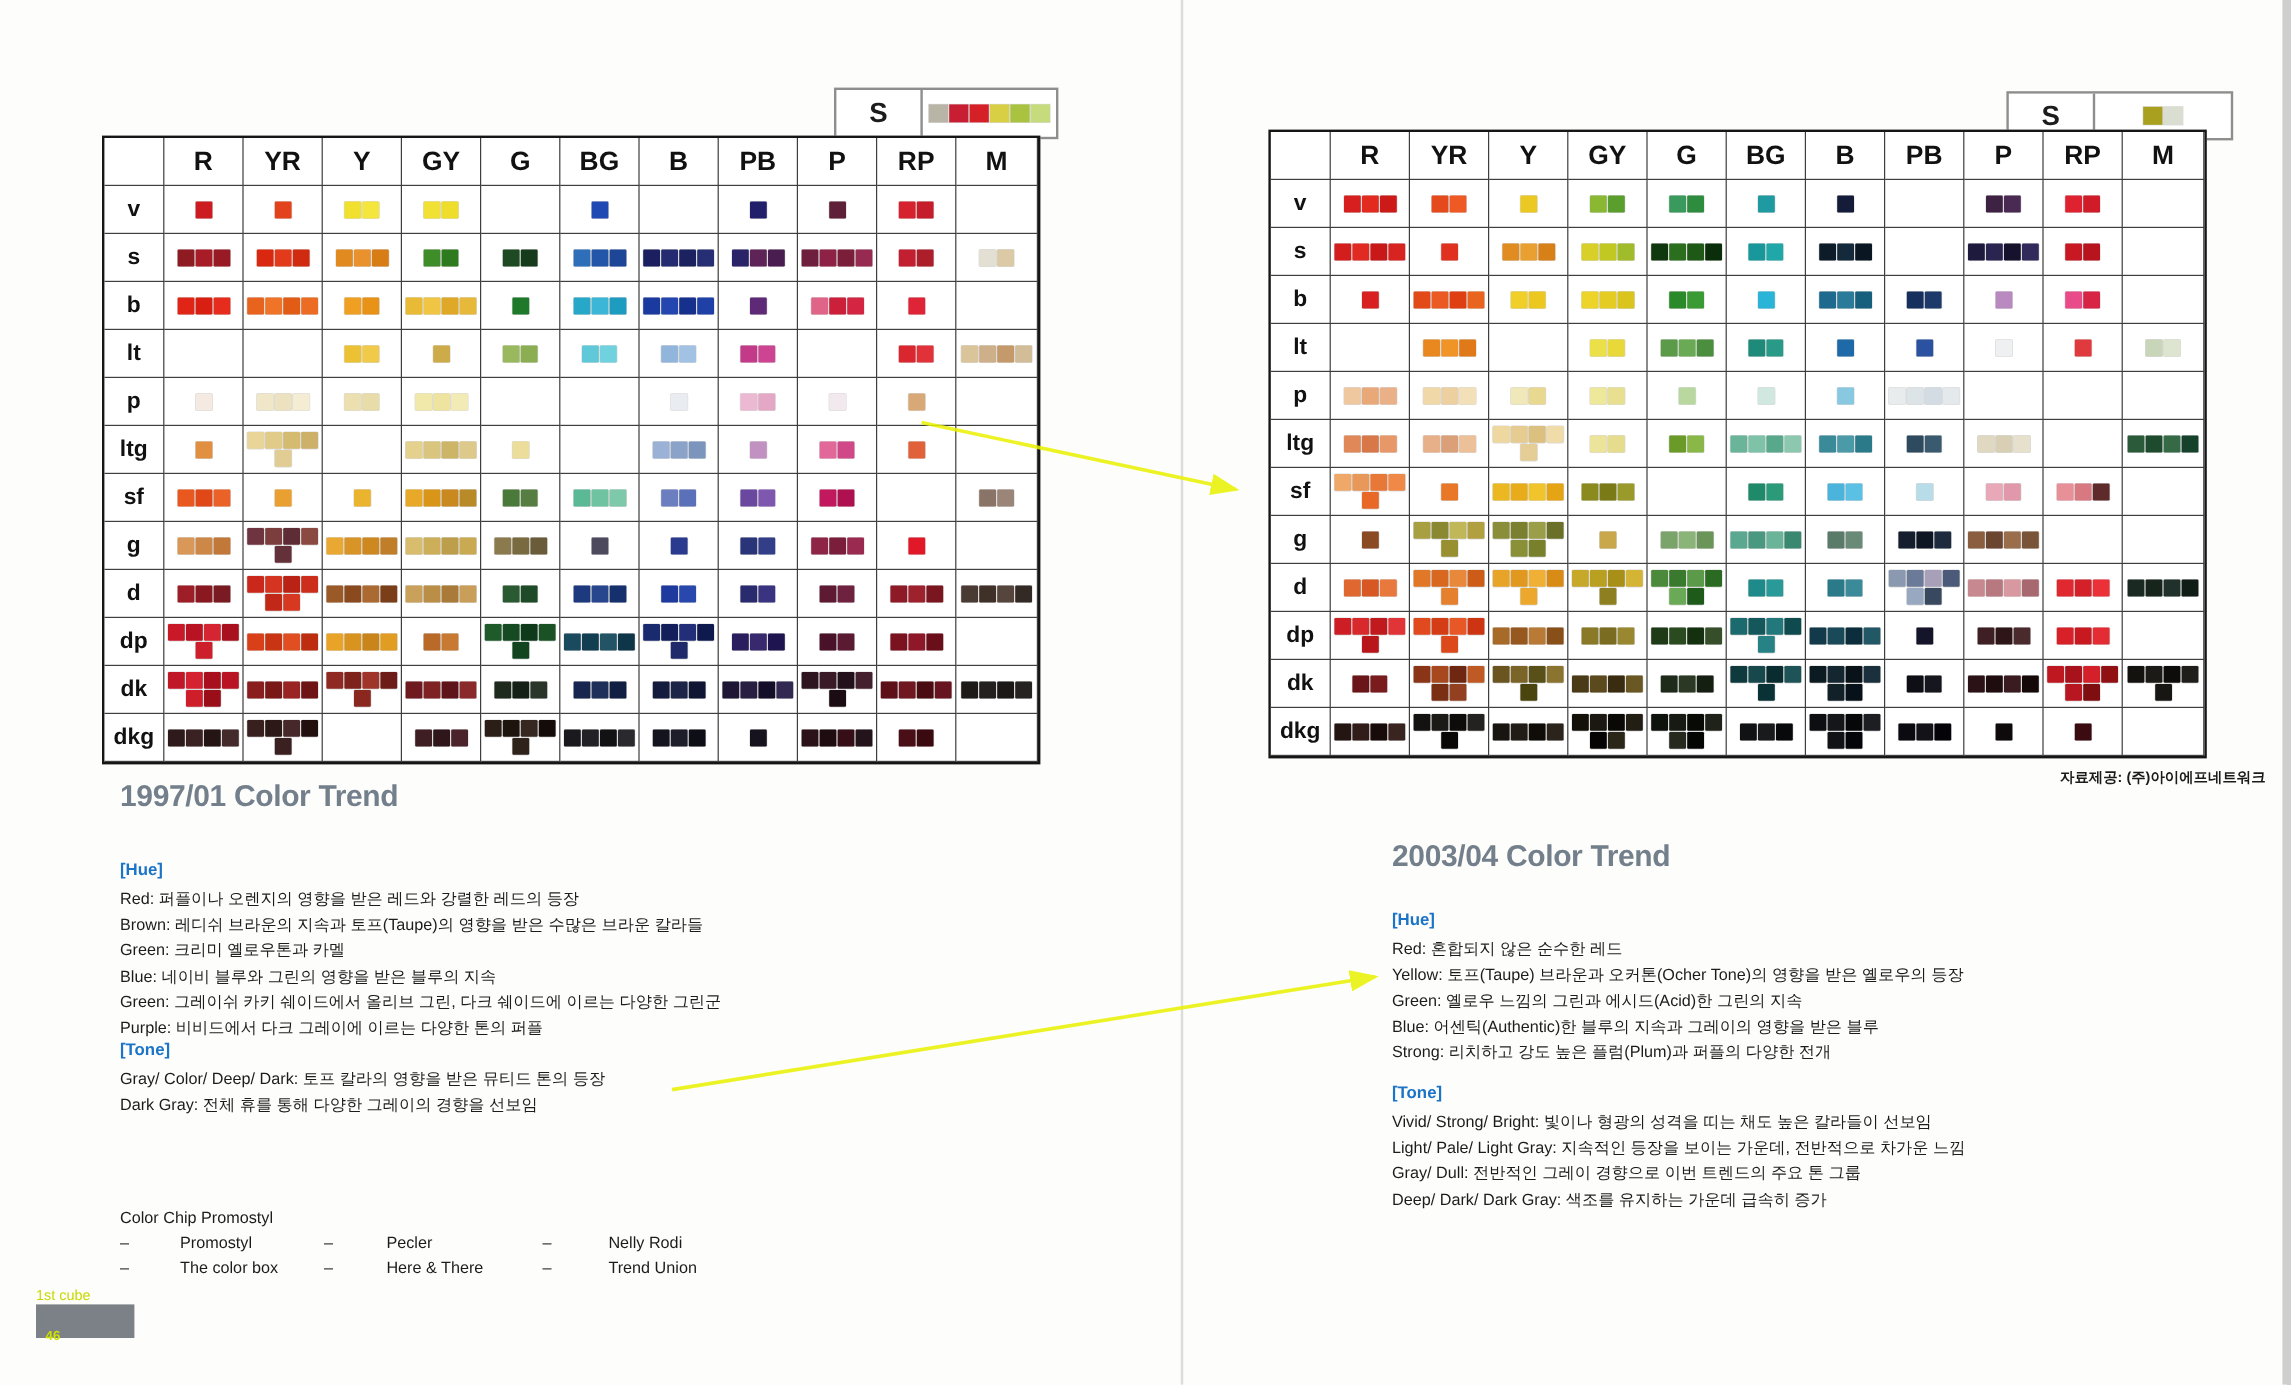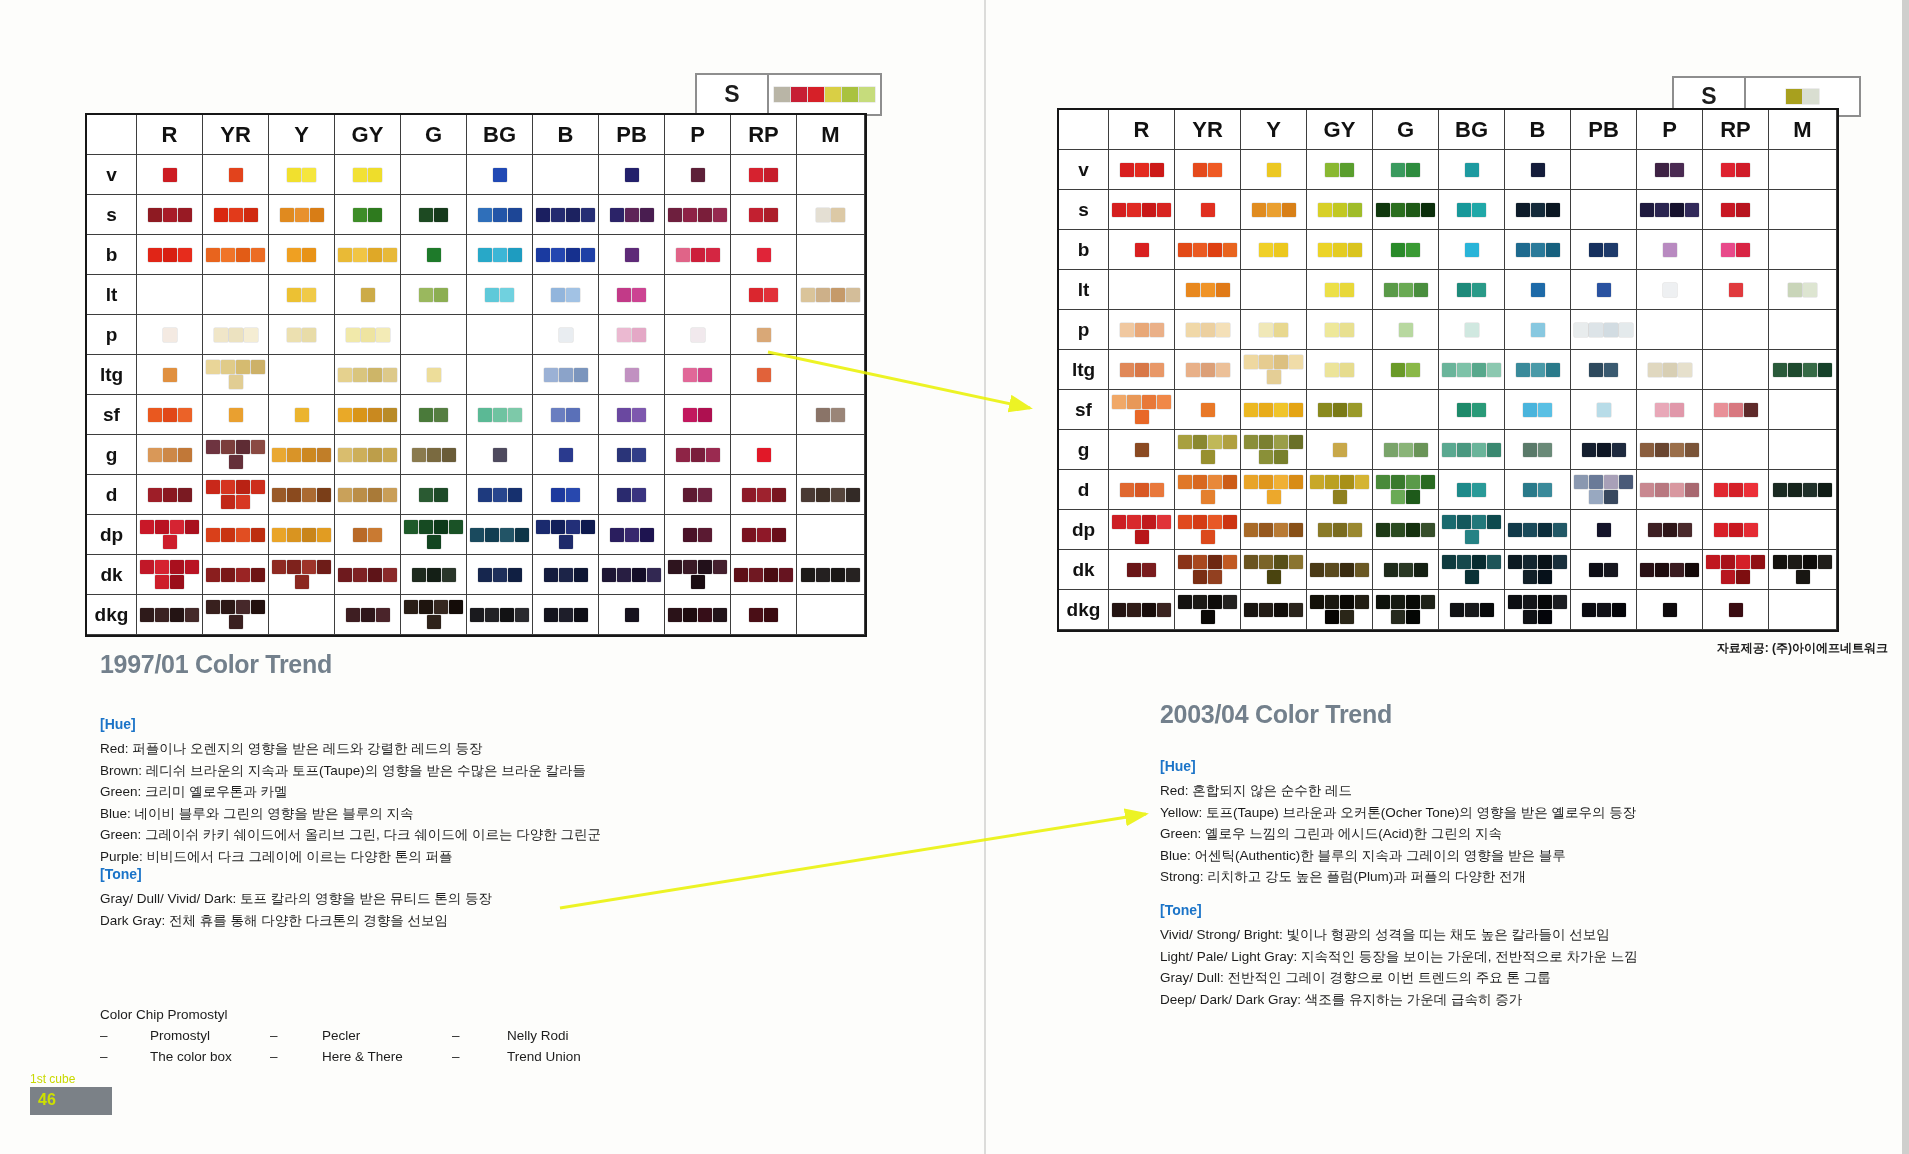--- a/index.html
+++ b/index.html
@@ -49,21 +49,21 @@
     height:21px;align-items:center;font-size:13.5px;}
   .ref-row .dash{color:#1c1c1c;}
   .ref-row .ref-name{color:#1c1c1c;white-space:nowrap;}
 
   .credit{position:absolute;left:1600px;top:640px;width:288px;text-align:right;
     font-size:12px;font-weight:bold;color:#1a1a1a;white-space:nowrap;}
 
   .series-label{position:absolute;left:30px;top:1072px;font-size:12px;color:#c9d900;}
   .page-num-box{position:absolute;left:30px;top:1087px;width:82px;height:28px;
     background:#7b8187;}
-  .page-num{font-size:16px;font-weight:bold;color:#cde000;padding:4px 0 0 8px;}
+  .page-num{font-size:11px;font-weight:bold;color:#cde000;padding:4px 0 0 8px;margin-top:17px;}
 
   .arrows{position:absolute;left:0;top:0;pointer-events:none;}
   .arrows line{stroke:#eaf200;stroke-width:3;opacity:.85;}
 </style>
 </head>
 <body>
 
 <div class="gutter"></div>
 <div class="right-edge"></div>
 
@@ -671,22 +671,22 @@
 <div class="lines" style="left:100px;top:738px;">
     <div class="line">Red: 퍼플이나 오렌지의 영향을 받은 레드와 강렬한 레드의 등장</div>
     <div class="line">Brown: 레디쉬 브라운의 지속과 토프(Taupe)의 영향을 받은 수많은 브라운 칼라들</div>
     <div class="line">Green: 크리미 옐로우톤과 카멜</div>
     <div class="line">Blue: 네이비 블루와 그린의 영향을 받은 블루의 지속</div>
     <div class="line">Green: 그레이쉬 카키 쉐이드에서 올리브 그린, 다크 쉐이드에 이르는 다양한 그린군</div>
     <div class="line">Purple: 비비드에서 다크 그레이에 이르는 다양한 톤의 퍼플</div>
   </div>
 <div class="sec-head" style="left:100px;top:866px;">[Tone]</div>
 <div class="lines" style="left:100px;top:888px;">
-    <div class="line">Gray/ Dull/ Vivid/ Dark: 토프 칼라의 영향을 받은 뮤티드 톤의 등장</div>
-    <div class="line">Dark Gray: 전체 휴를 통해 다양한 다크톤의 경향을 선보임</div>
+    <div class="line">Gray/ Color/ Deep/ Dark: 토프 칼라의 영향을 받은 뮤티드 톤의 등장</div>
+    <div class="line">Dark Gray: 전체 휴를 통해 다양한 그레이의 경향을 선보임</div>
   </div>
 
 <div class="ref-block" style="left:100px;top:1004px;">
   <div class="ref-title">Color Chip Promostyl</div>
   <div>
       <div class="ref-row">
         <span class="dash">–</span>
         <span class="ref-name">Promostyl</span>
         <span class="dash">–</span>
         <span class="ref-name">Pecler</span>

